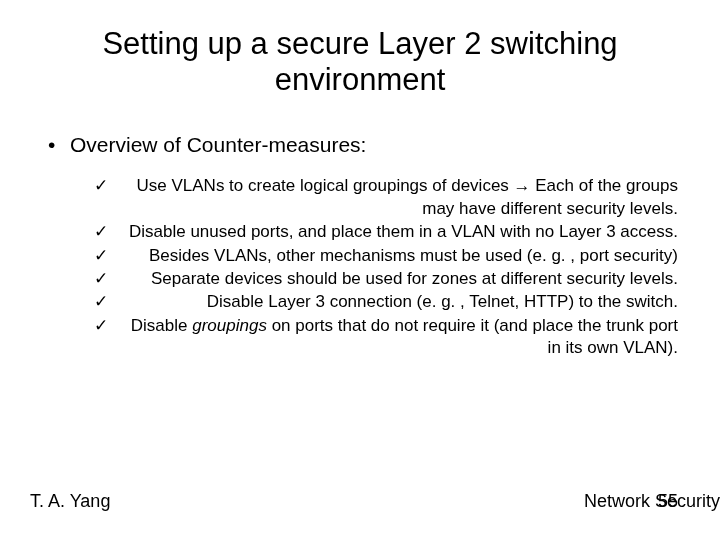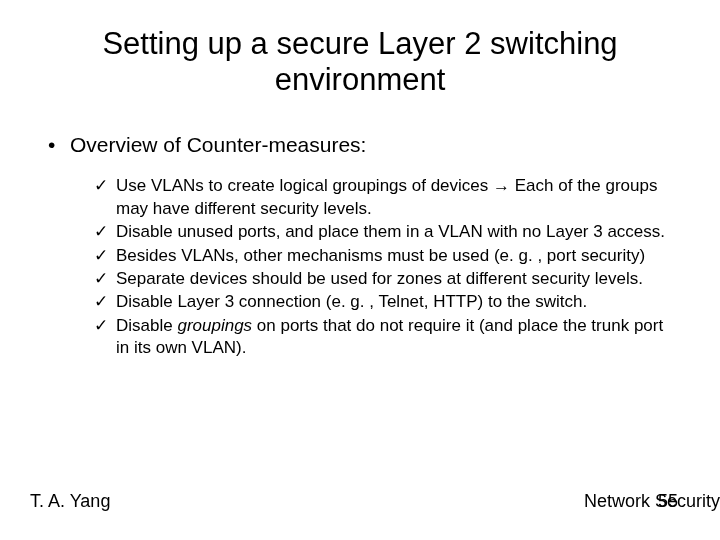--- a/index.html
+++ b/index.html
@@ -4,21 +4,21 @@
 <style>
   * { margin: 0; padding: 0; box-sizing: border-box; }
   html, body { width: 720px; height: 540px; background: #fff; font-family: Arial, Helvetica, sans-serif; color: #000; }
   .slide { position: relative; width: 720px; height: 540px; padding: 20px 42px 0 42px; }
   .title { font-size: 31px; text-align: center; line-height: 1.15; margin-top: 6px; margin-bottom: 36px; font-weight: 400; }
   .bullet-l1 { display: flex; font-size: 21px; margin-bottom: 18px; padding-left: 6px; }
   .bullet-l1 .dot { width: 22px; flex-shrink: 0; }
   .checklist { padding-left: 52px; }
   .check-item { display: flex; font-size: 17px; line-height: 1.32; margin-bottom: 1px; }
   .check-item .mark { width: 22px; flex-shrink: 0; font-family: Arial, sans-serif; }
-  .check-item .txt { flex: 1; }
+  .check-item .txt { flex: 1; text-align: right; }
   .arrow { font-family: Arial, sans-serif; }
   .em { font-style: italic; }
   .footer { position: absolute; bottom: 28px; left: 0; width: 720px; display: flex; justify-content: space-between; align-items: baseline; padding: 0 42px 0 30px; font-size: 18px; }
   .footer .center { position: absolute; left: 0; width: 720px; text-align: right; }
   .footer .right { margin-left: auto; }
 </style>
 </head>
 <body>
 
 <div class="slide">

